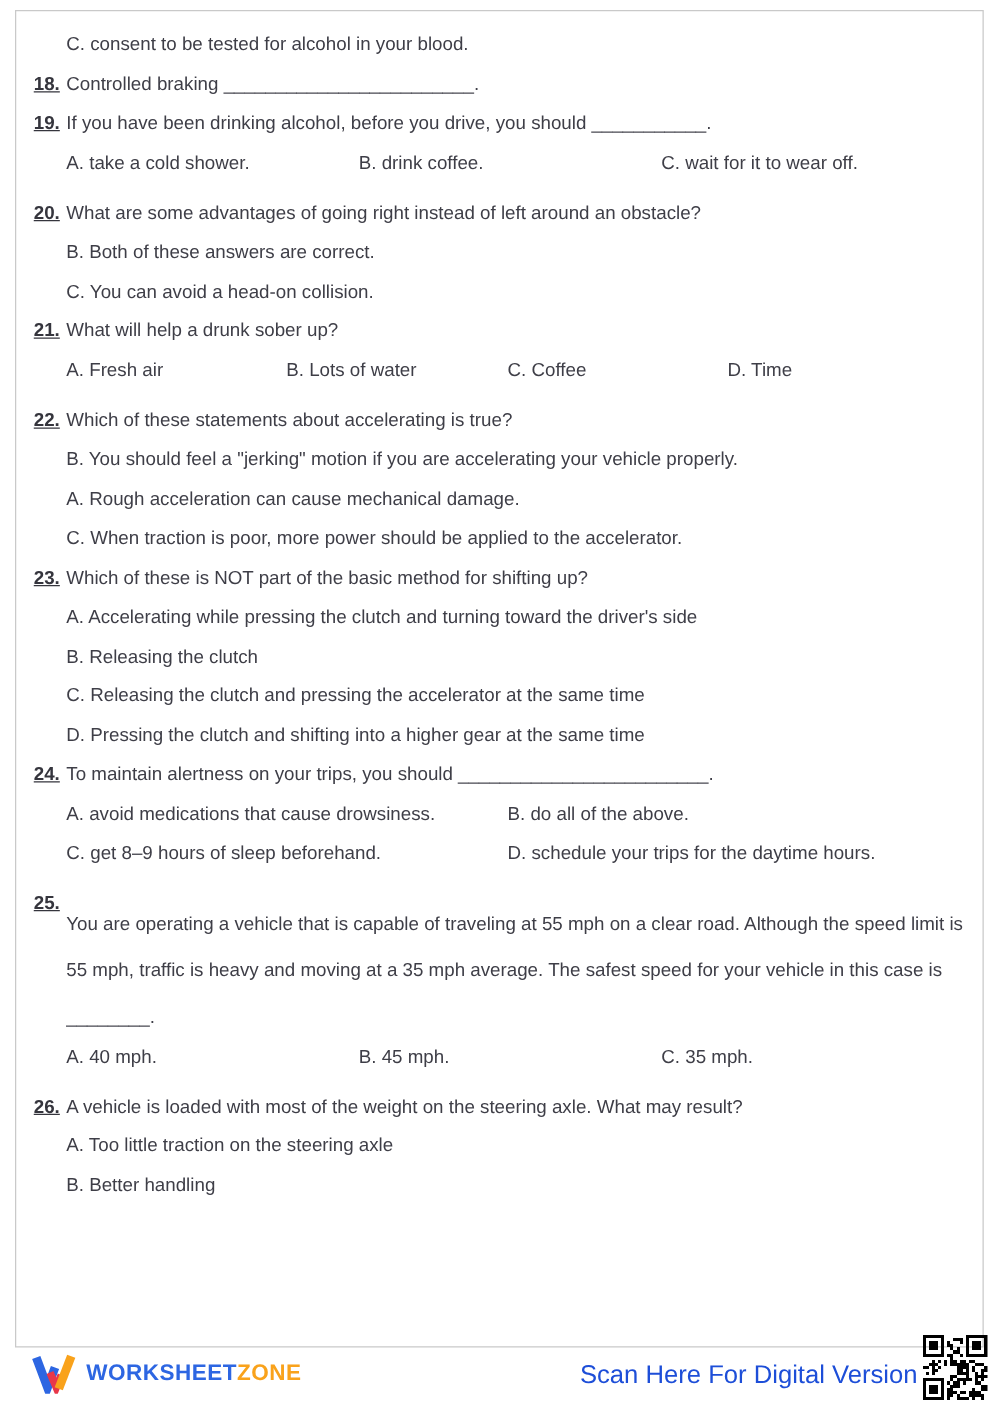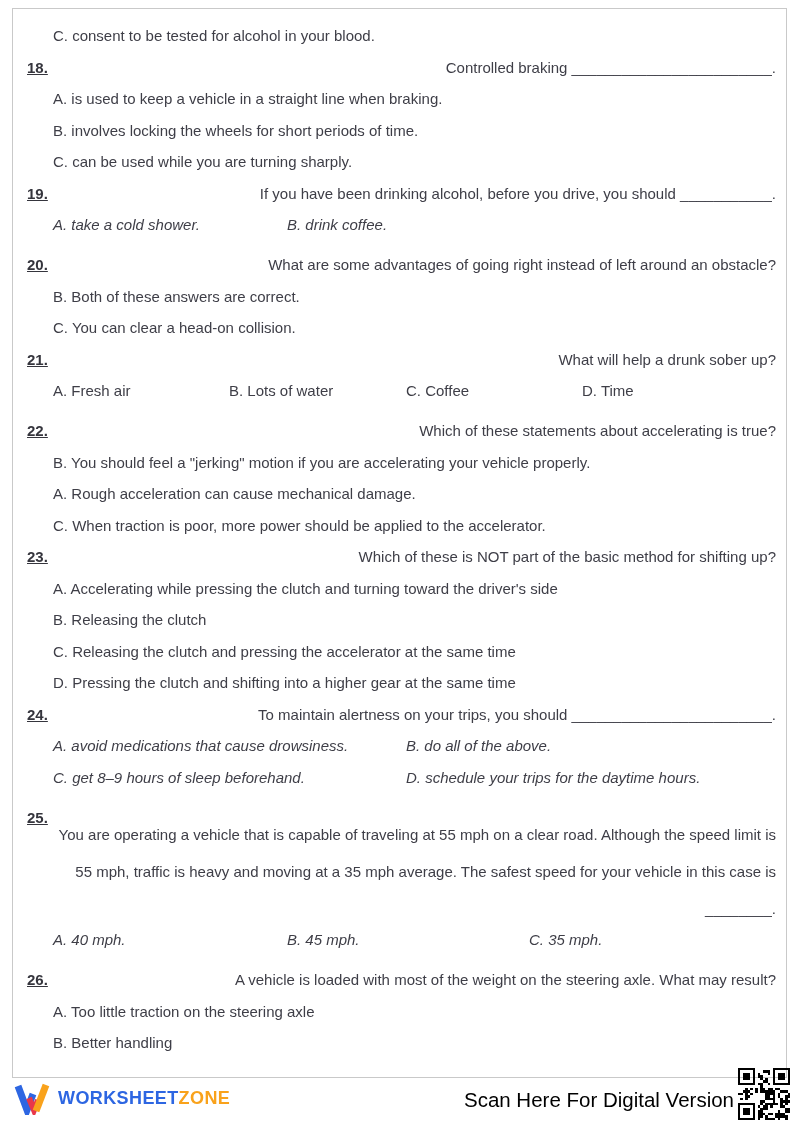--- a/index.html
+++ b/index.html
@@ -10,80 +10,76 @@
   .page-box{
     position:absolute; left:12px; top:8px; width:775px; height:1070px;
     border:1.5px solid #c9c9c9; background:#ffffff;
     padding:17px 10px 0 14px;
   }
 
   .line{ font-size:15px; line-height:20px; margin-bottom:11.5px; color:#3e3e47; }
   .q-block{ margin-bottom:8.5px; }
   .q-head{ display:flex; }
   .q-num{ width:26px; flex:0 0 26px; font-weight:700; color:#35353d;text-decoration:underline; }
-  .q-text{ flex:1;text-align:right; }
+  .q-text{ flex:1; }
   .tline{ font-size:15px; line-height:21px;margin-top:16px; }
   .opts{ margin-left:26px; }
-  .row3{ display:grid; grid-template-columns:234px 242px 1fr;font-style:italic; }
+  .row3{ display:grid; grid-template-columns:234px 242px 1fr; }
   .row4{ display:grid; grid-template-columns:176px 177px 176px 1fr; }
-  .grid2{ display:grid; grid-template-columns:353px 1fr;font-style:italic; }
+  .grid2{ display:grid; grid-template-columns:353px 1fr; }
   .orphan{ margin-left:26px; }
 
   .footer{
-    position:absolute; left:4px; right:0; bottom:0; height:44px;
+    position:absolute; left:15px; right:0; bottom:0; height:44px;
   }
   .logo{ position:absolute; left:10px; bottom:7px; display:flex; align-items:center; }
   .logo-mark{ width:36px; height:34px; margin-right:8px; }
   .logo-text{ font-size:18px; font-weight:800; letter-spacing:.4px; white-space:nowrap; }
   .logo-text .blue{ color:#2d66e2; }
   .logo-text .orange{ color:#f9a21b; }
   .scan-text{
     position:absolute; right:59px; bottom:10px;
-    font-size:20.5px; color:#000000; white-space:nowrap;
+    font-size:20.5px; color:#1d4ed8; white-space:nowrap;
   }
   .qr{ position:absolute; right:3px; bottom:2px; width:52px; height:52px; }
 </style>
 </head>
 <body>
 
 <div class="page-box">
 
   <div class="line orphan">C. consent to be tested for alcohol in your blood.</div>
 
   <div class="q-block">
     <div class="q-head line">
       <span class="q-num">18.</span>
       <span class="q-text">Controlled braking ________________________.</span>
     </div>
-    <div class="opts">
-      <div class="line">A. is used to keep a vehicle in a straight line when braking.</div>
-      <div class="line">B. involves locking the wheels for short periods of time.</div>
-      <div class="line">C. can be used while you are turning sharply.</div>
-    </div>
   </div>
 
   <div class="q-block">
     <div class="q-head line">
       <span class="q-num">19.</span>
       <span class="q-text">If you have been drinking alcohol, before you drive, you should ___________.</span>
     </div>
     <div class="opts row3">
       <div class="line">A. take a cold shower.</div>
       <div class="line">B. drink coffee.</div>
+      <div class="line">C. wait for it to wear off.</div>
     </div>
   </div>
 
   <div class="q-block">
     <div class="q-head line">
       <span class="q-num">20.</span>
       <span class="q-text">What are some advantages of going right instead of left around an obstacle?</span>
     </div>
     <div class="opts">
       <div class="line">B. Both of these answers are correct.</div>
-      <div class="line">C. You can clear a head-on collision.</div>
+      <div class="line">C. You can avoid a head-on collision.</div>
     </div>
   </div>
 
   <div class="q-block">
     <div class="q-head line">
       <span class="q-num">21.</span>
       <span class="q-text">What will help a drunk sober up?</span>
     </div>
     <div class="opts row4">
       <div class="line">A. Fresh air</div>

